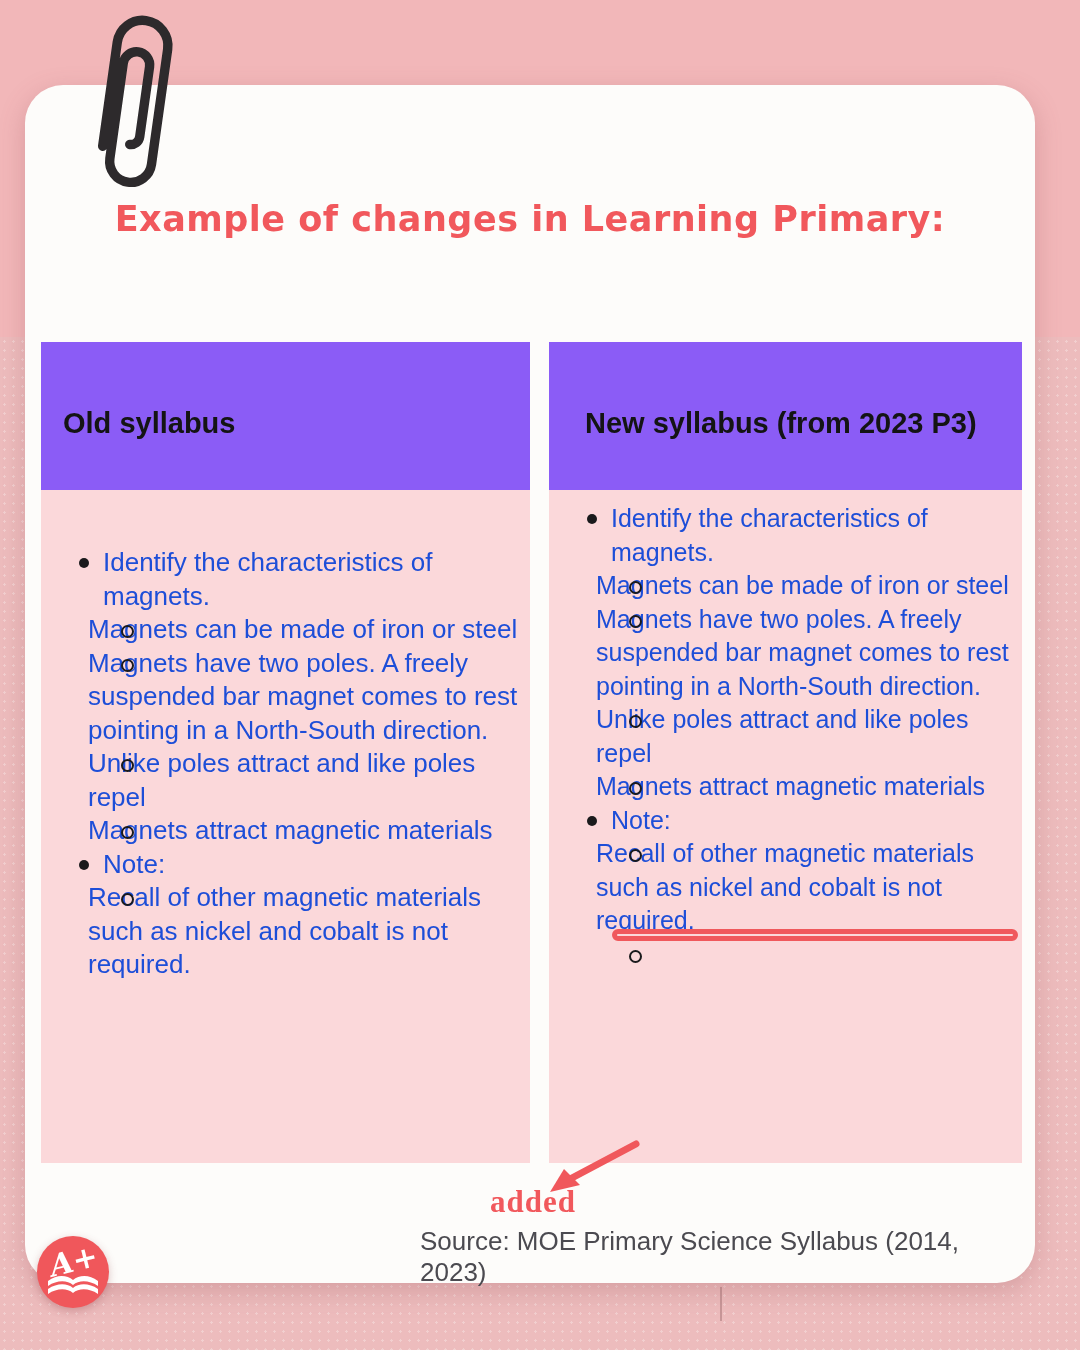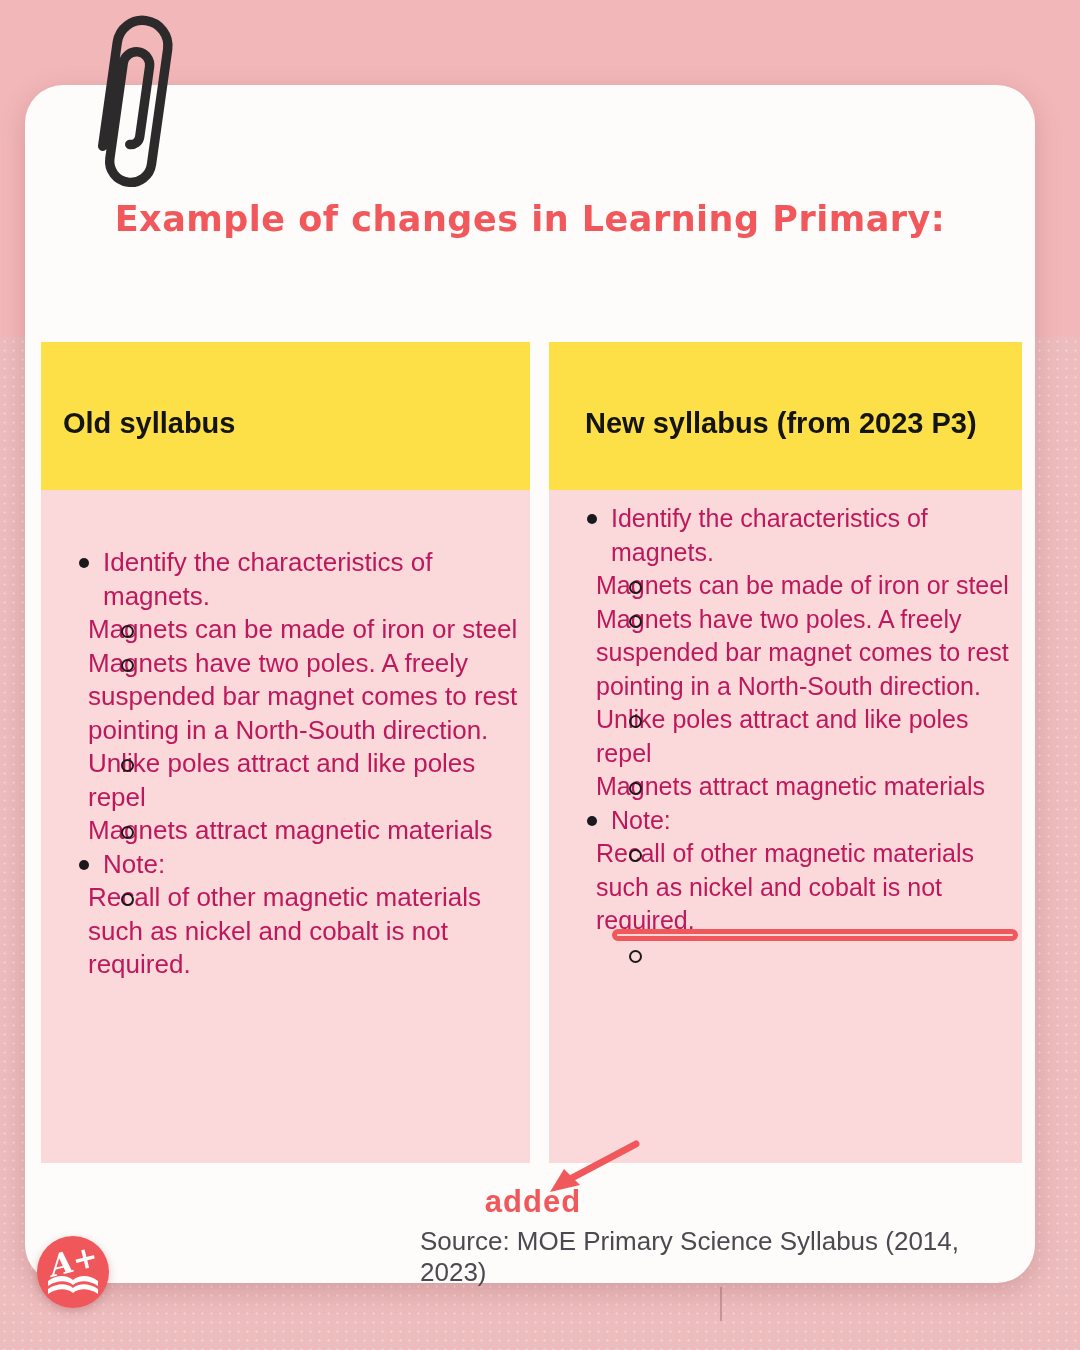--- a/index.html
+++ b/index.html
@@ -27,30 +27,30 @@
     position:absolute;left:84px;top:12px;width:100px;height:188px;
     transform:rotate(8deg);z-index:5;
   }
   .page-title{
     position:absolute;left:25px;top:196px;width:1010px;
     text-align:center;color:#f1585c;font-weight:bold;
     font-size:35px;line-height:47px;letter-spacing:0.5px;
     font-family:"DejaVu Sans","Liberation Sans",sans-serif;
   }
   .col-header{
-    position:absolute;top:342px;height:162px;background:#fde047;
+    position:absolute;top:342px;height:162px;background:#8b5cf6;
     display:flex;align-items:center;
     font-weight:bold;font-size:29px;color:#141414;
     font-family:"Liberation Sans",sans-serif;
   }
   .col-header.old{left:41px;width:489px;padding-left:22px;box-sizing:border-box;}
   .col-header.new{left:549px;width:473px;padding-left:36px;box-sizing:border-box;}
   .content-box{
     position:absolute;top:490px;height:673px;background:#fbd8da;
-    box-sizing:border-box;color:#be185d;
+    box-sizing:border-box;color:#1d4ed8;
   }
   .content-box.old{
     left:41px;width:489px;padding:56px 8px 0 0;
     font-size:26px;line-height:33.5px;
     font-family:"Liberation Sans",sans-serif;
   }
   .content-box.new{
     left:549px;width:473px;padding:12px 6px 0 0;
     font-size:25px;line-height:33.5px;
     font-family:"Liberation Sans",sans-serif;
@@ -67,21 +67,21 @@
     width:9px;height:9px;border-radius:50%;border:2.5px solid #1a1a1c;background:transparent;
   }
   .item .ring{
     position:absolute;left:63px;right:-2px;top:-9px;bottom:-3px;
     border:5px solid #f0585c;border-radius:27px;pointer-events:none;
   }
   .added-arrow{position:absolute;left:540px;top:1136px;width:110px;height:62px;z-index:4;}
   .added-label{
     position:absolute;left:478px;top:1184px;width:110px;text-align:center;
     color:#f1585c;font-weight:bold;font-size:31px;letter-spacing:1px;
-    font-family:Liberation Sans, sans-serif;
+    font-family:Liberation Serif, serif;
   }
   .source-line{
     position:absolute;left:420px;top:1226px;width:602px;text-align:left;
     color:#4b4a50;font-size:26px;
     font-family:"Liberation Sans",sans-serif;
   }
   .logo{
     position:absolute;left:37px;top:1236px;width:72px;height:72px;border-radius:50%;
     background:#f0575b;z-index:6;box-shadow:0 3px 8px rgba(140,60,65,0.3);
   }

